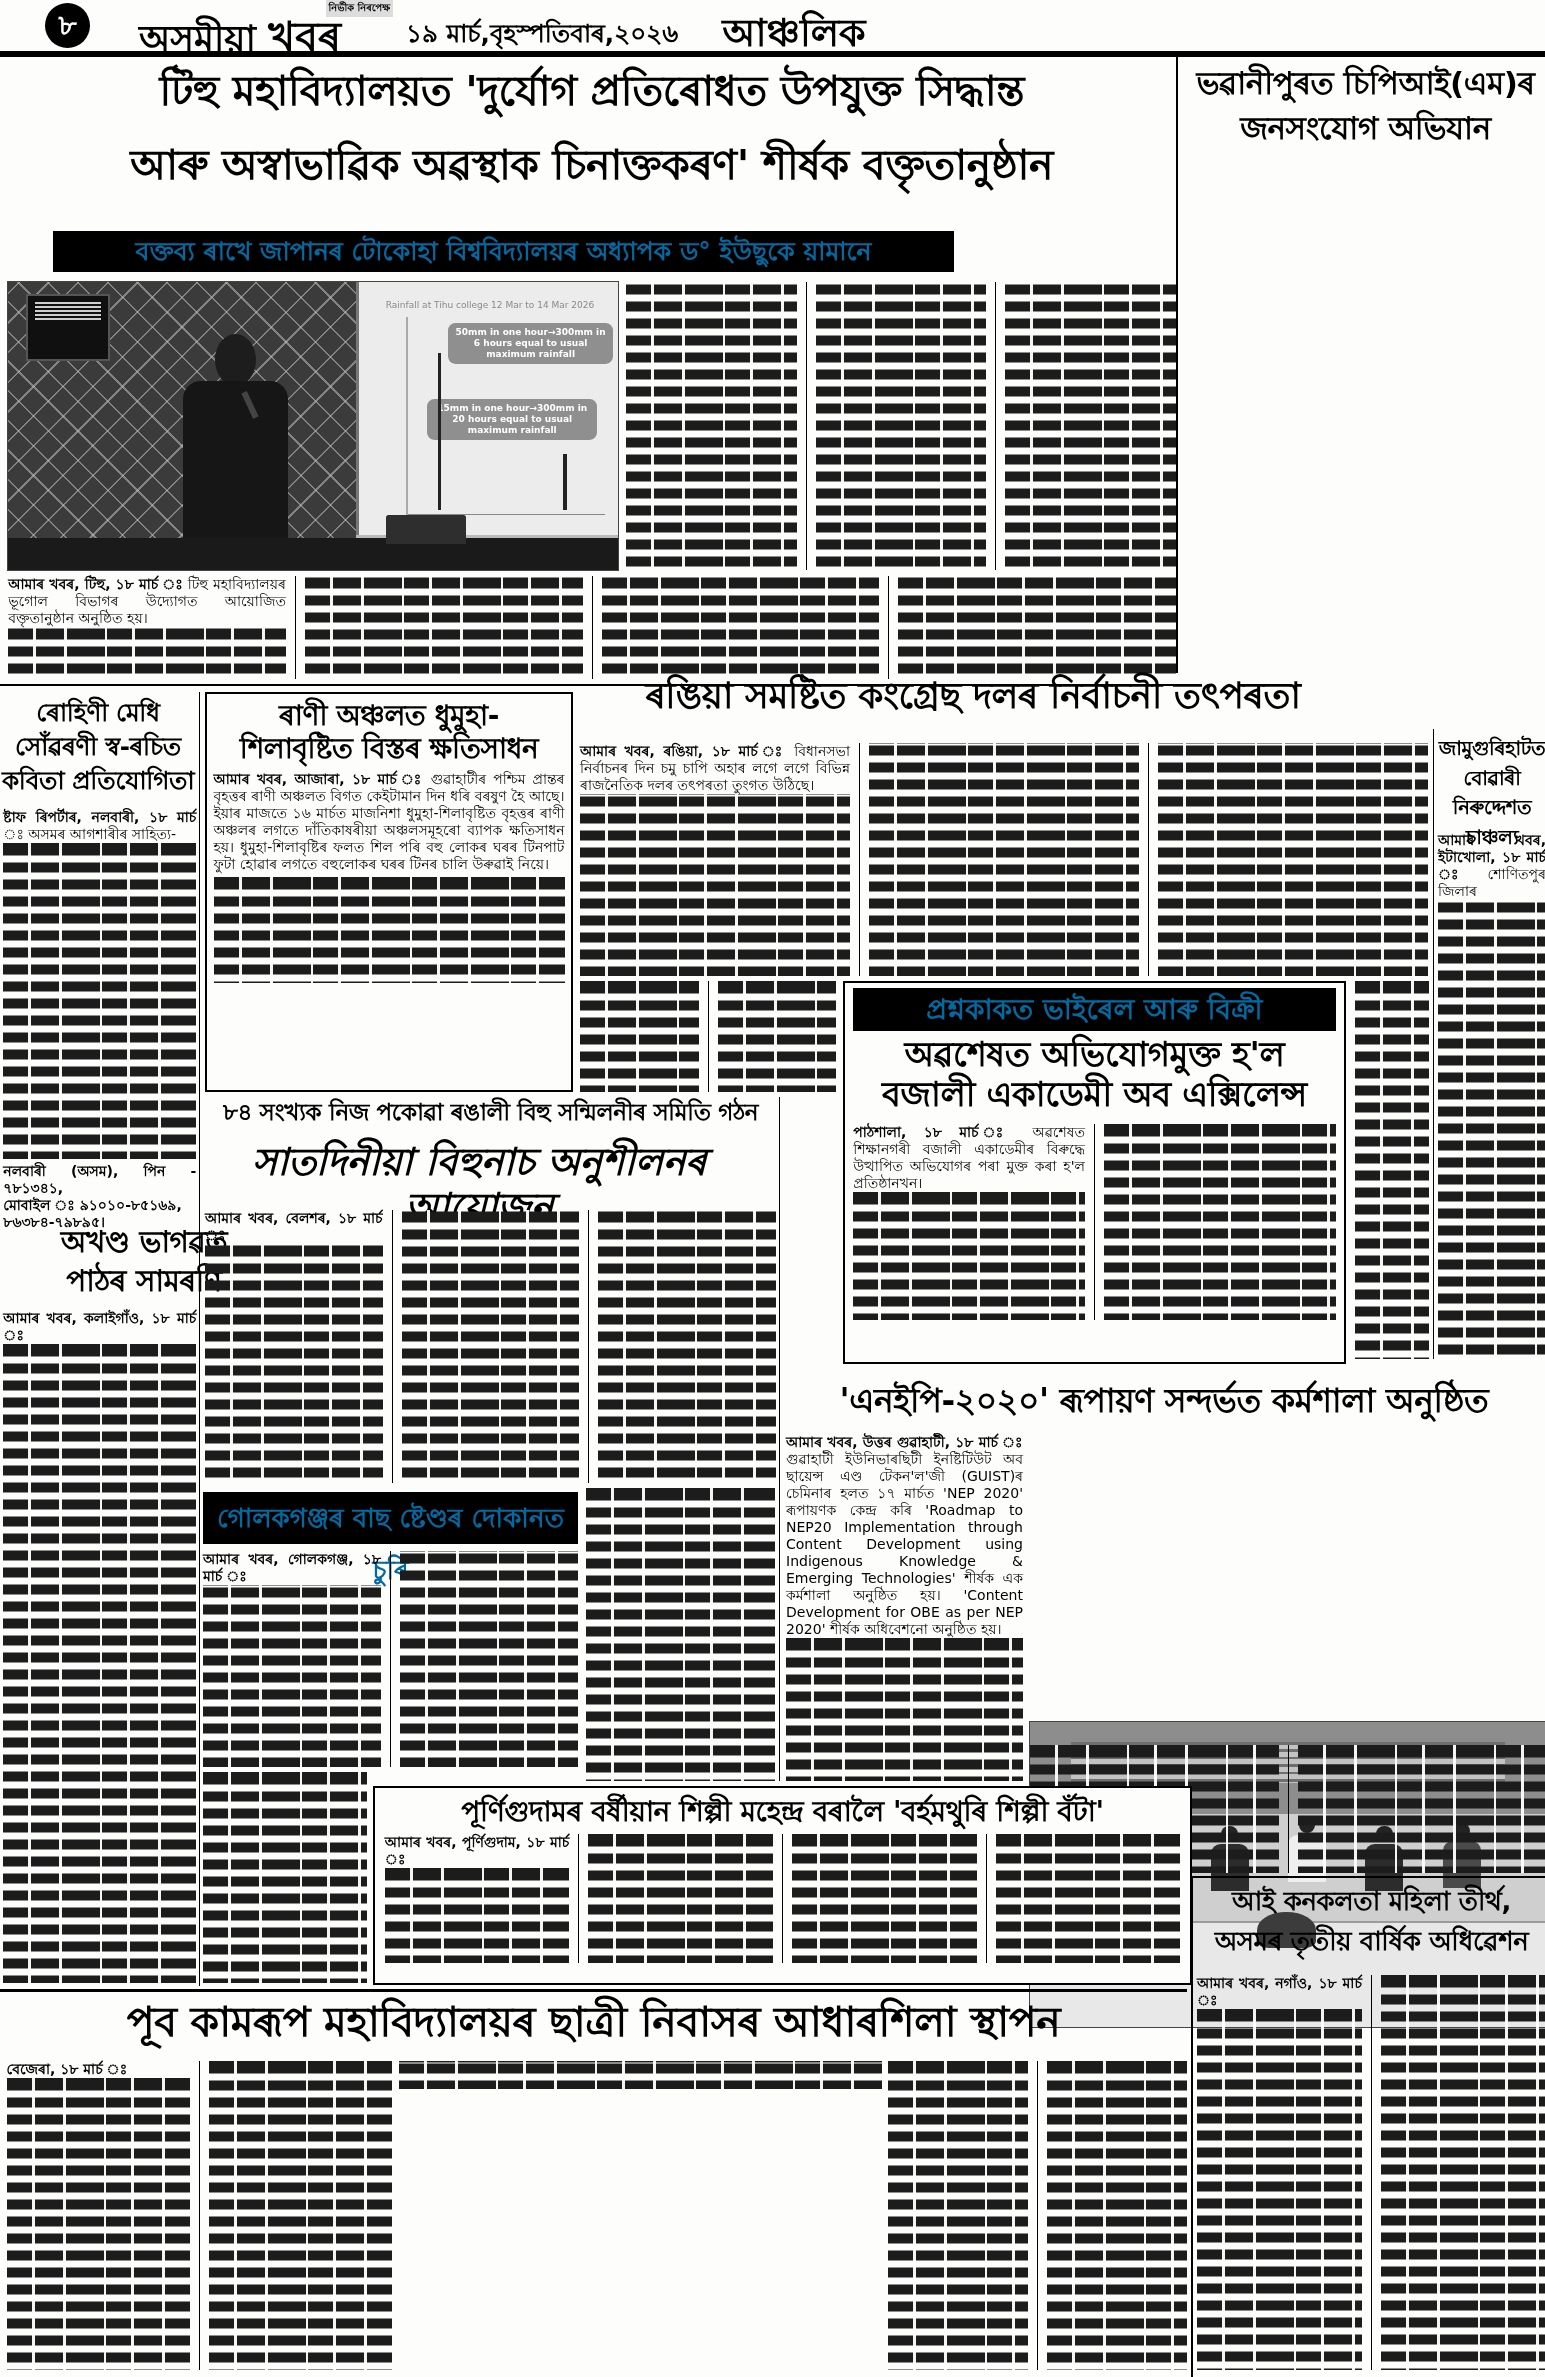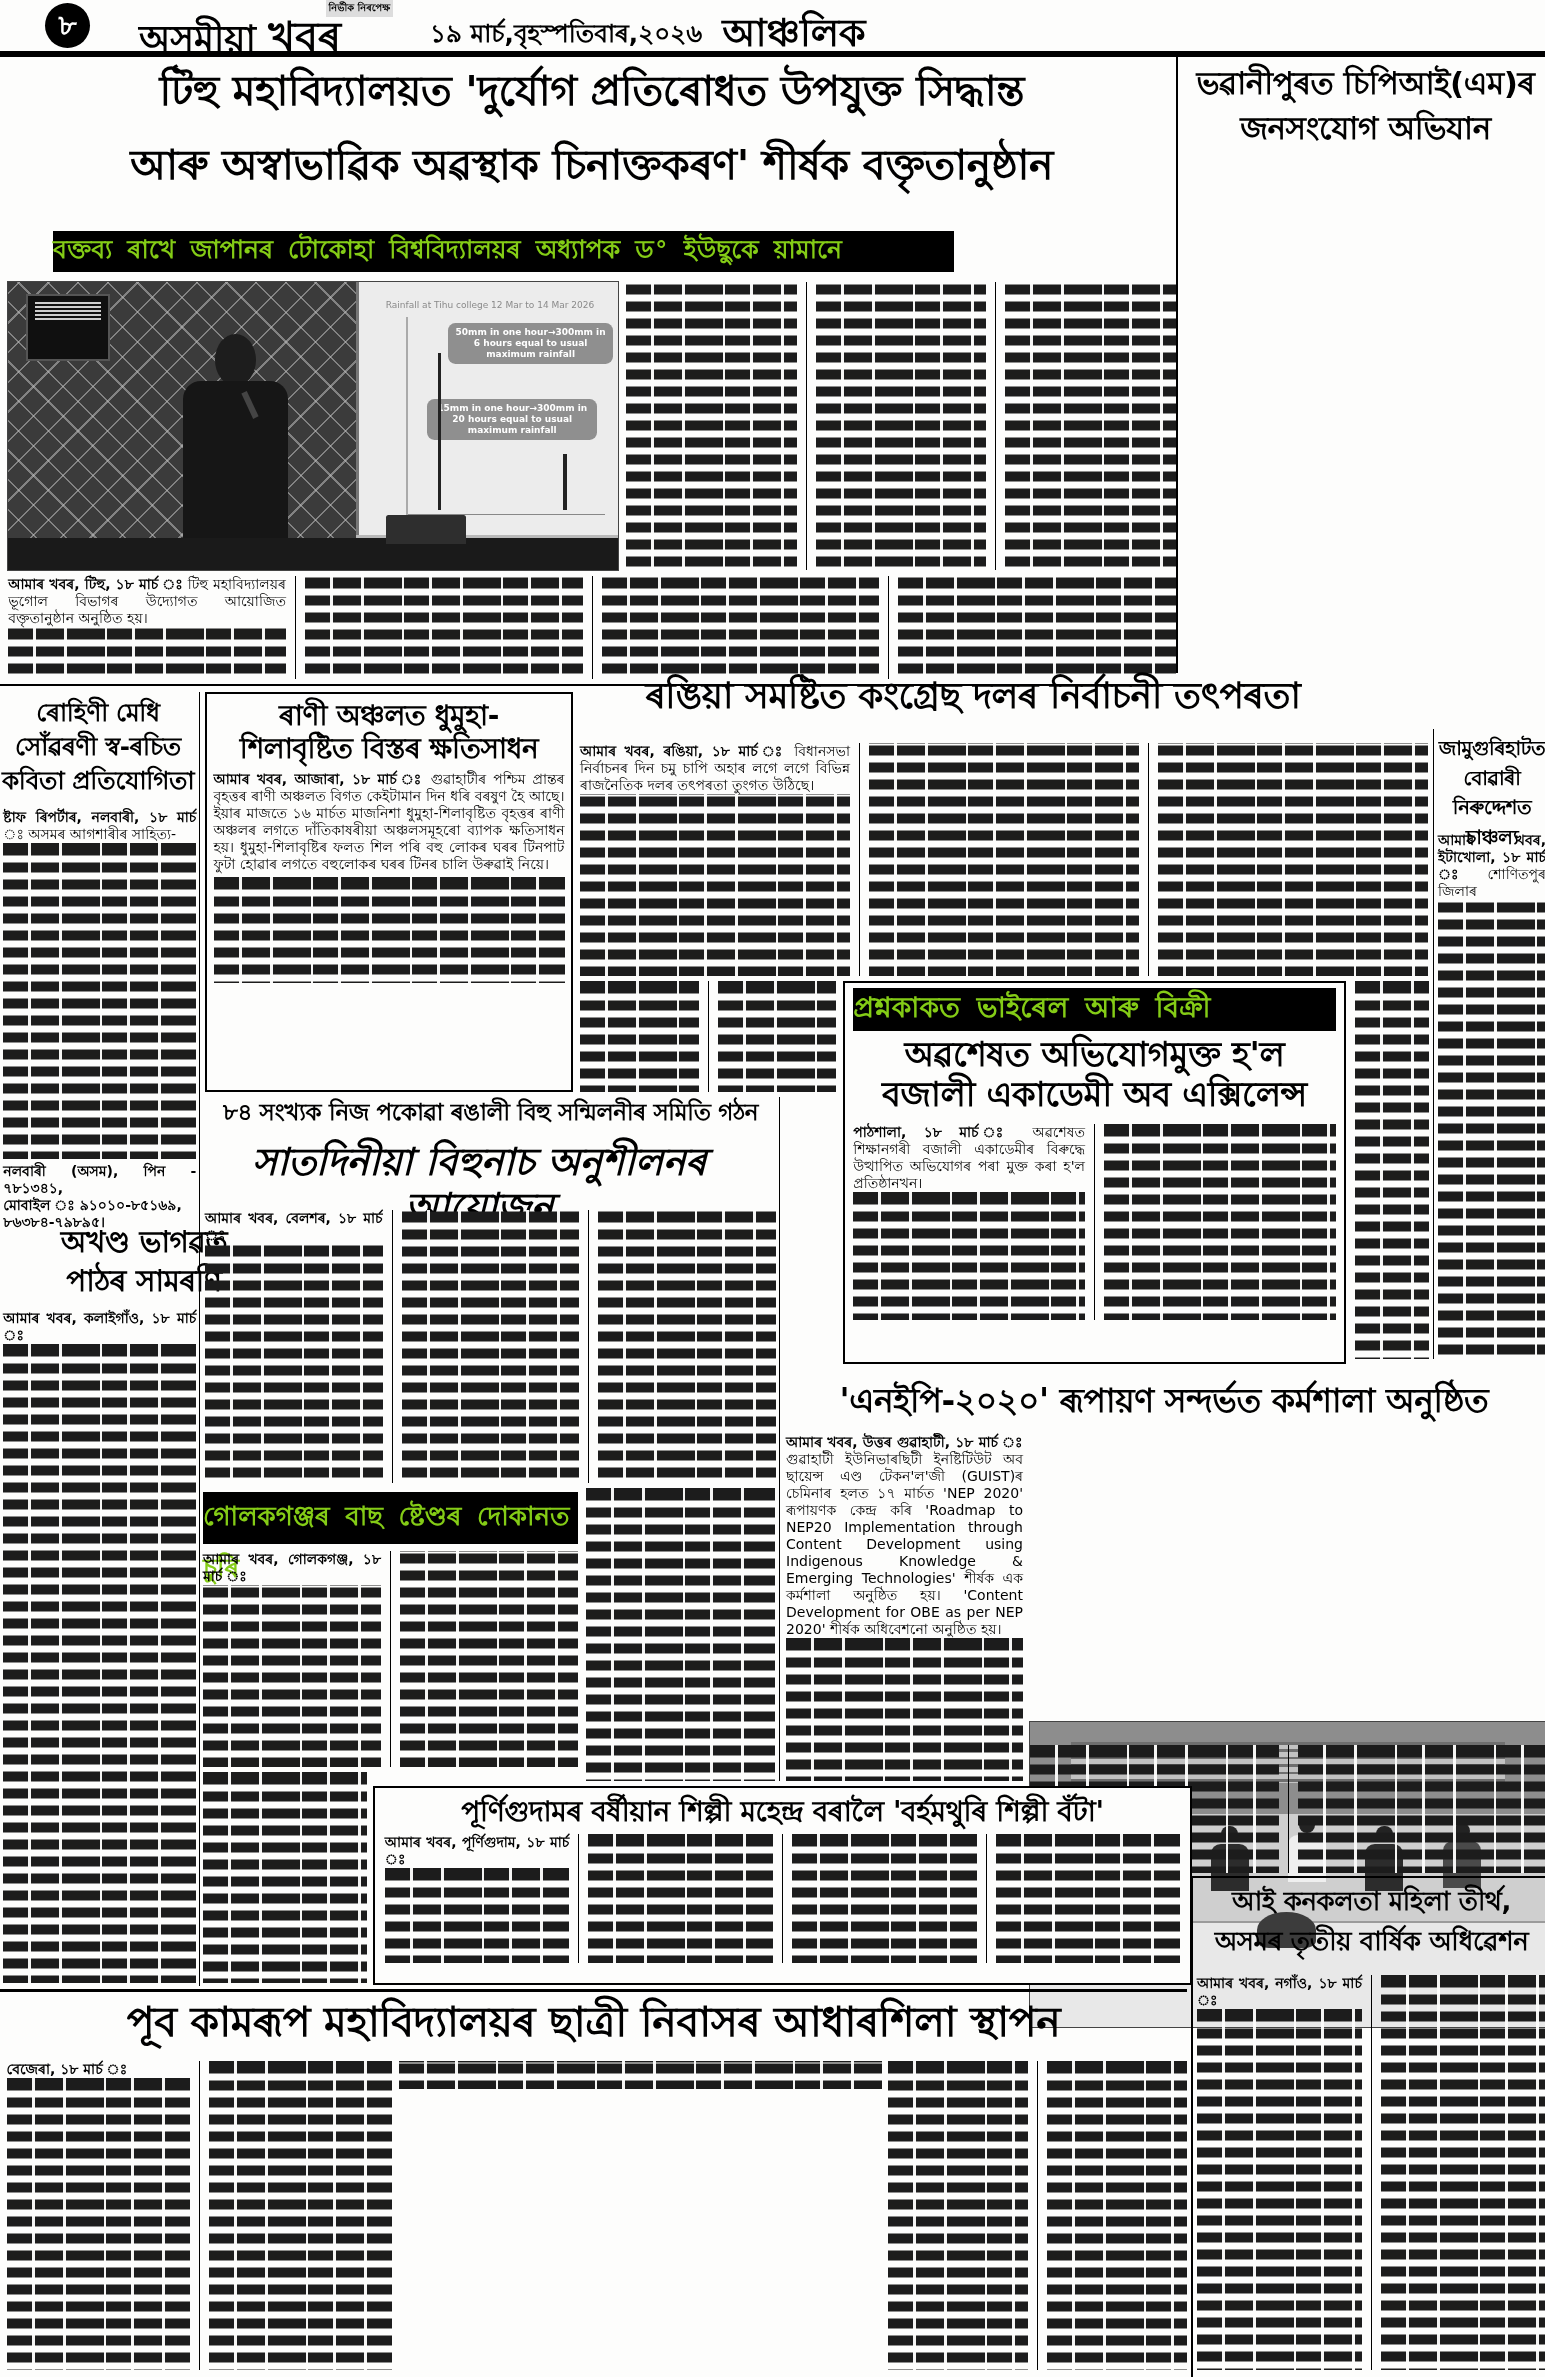--- a/index.html
+++ b/index.html
@@ -1,20 +1,20 @@
 <!DOCTYPE html>
 <html style="font-size:13px"><head>
 <meta charset="utf-8">
 <style>
   html,body{margin:0;padding:0;background:#777;}
   #page{position:relative;width:1546px;height:2377px;background:#fdfdfc;color:#000;
         font-family:"DejaVu Sans",sans-serif;overflow:hidden;}
   .abs{position:absolute;}
   .hl{font-weight:800;text-align:center;line-height:1.18;letter-spacing:-0.4px;}
-  .bar{background:#000;color:#84cc16;font-weight:800;text-align:left;font-family:Liberation Mono, monospace;}
+  .bar{background:#000;color:#0369a1;font-weight:800;text-align:center;}
   .vr{background:#000;width:0.8px;}
   .hr{background:#000;height:1.6px;}
   .bodytext{font-size:14px;line-height:17px;text-align:justify;}
   .bodytext b{font-weight:800;}
   
   .gk{background-image:
       repeating-linear-gradient(90deg, rgba(255,255,255,0) 0 25px, rgba(253,253,252,.96) 25px 28px,
         rgba(255,255,255,0) 28px 56px, rgba(253,253,252,.96) 56px 59px,
         rgba(255,255,255,0) 59px 97px, rgba(253,253,252,.96) 97px 99px),
       repeating-linear-gradient(to bottom,#1c1c1c 0 9.8px, rgba(0,0,0,0) 9.8px 17px);
@@ -40,21 +40,21 @@
 
 <div id="page">
 
   <div class="abs" style="left:0;top:0;width:1546px;height:51px;">
     <div class="abs" style="left:45px;top:3.3px;width:45px;height:45px;border-radius:50%;background:#000;color:#fff;font-size:28px;font-weight:800;text-align:center;line-height:45px;">৮</div>
     <div class="abs" style="left:139px;top:4.9px;white-space:nowrap;">
       <span style="font-size:36px;font-weight:800;">অসমীয়া</span>
       <span style="font-size:41px;font-weight:900;margin-left:8.2px;">খবৰ</span>
     </div>
     <div class="abs" style="left:326px;top:0;font-size:9.8px;font-weight:bold;background:#ddd;padding:0 2.5px;">নিৰ্ভীক নিৰপেক্ষ</div>
-    <div class="abs" style="left:430px;top:14.7px;font-size:24.6px;font-weight:700;white-space:nowrap;">১৯ মাৰ্চ,বৃহস্পতিবাৰ,২০২৬</div>
+    <div class="abs" style="left:406px;top:14.7px;font-size:24.6px;font-weight:700;white-space:nowrap;">১৯ মাৰ্চ,বৃহস্পতিবাৰ,২০২৬</div>
     <div class="abs" style="left:671px;top:3.3px;width:246px;font-size:38px;font-weight:800;text-align:center;">আঞ্চলিক</div>
   </div>
   <div class="abs" style="left:0;top:51px;width:1546px;height:5.7px;background:#000;"></div>
 
   <div class="abs hl" style="left:8.2px;top:141px;width:1167px;font-size:41px;">আৰু অস্বাভাৱিক অৱস্থাক চিনাক্তকৰণ' শীৰ্ষক বক্তৃতানুষ্ঠান</div>
   <div class="abs hl" style="left:8.2px;top:67px;width:1167px;font-size:41px;">টিহু মহাবিদ্যালয়ত 'দুৰ্যোগ প্ৰতিৰোধত উপযুক্ত সিদ্ধান্ত</div>
   <div class="abs bar" style="left:53px;top:231px;width:901px;height:41px;font-size:25px;line-height:41px;">বক্তব্য ৰাখে জাপানৰ টোকোহা বিশ্ববিদ্যালয়ৰ অধ্যাপক ড° ইউছুকে য়ামানে</div>
 
   <div class="abs photo" style="left:8.2px;top:282px;width:610px;height:288px;">
     <div class="p-el lattice" style="left:0;top:0;width:57%;height:100%;"></div>

